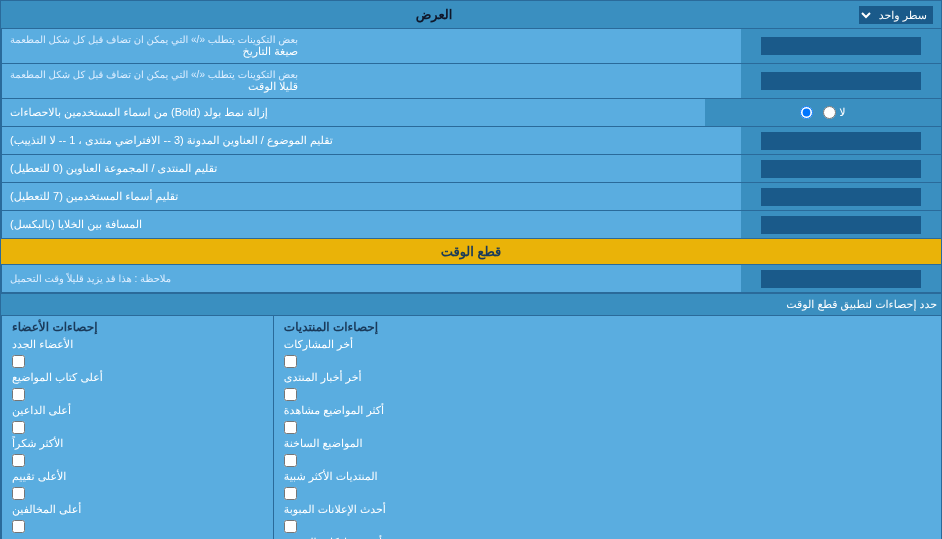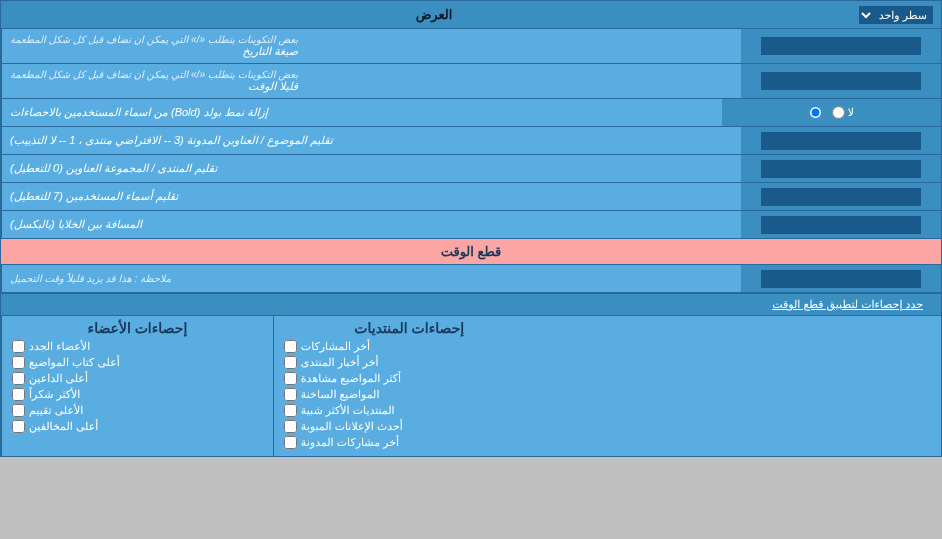--- a/index.html
+++ b/index.html
@@ -24,107 +24,106 @@
       flex: 1;
       background: #5aade0;
       color: #fff;
       padding: 5px 8px;
       text-align: right;
       display: flex;
       align-items: center;
       justify-content: flex-end;
       font-size: 11px;
       border-left: 1px solid #2a6a9a;
-      font-style: italic;
     }
     .row-input {
       width: 200px;
       background: #3a8fc0;
       display: flex;
       align-items: center;
       justify-content: center;
       padding: 3px 6px;
     }
     .row-input input[type="text"] {
       width: 160px;
       background: #1a5a8a;
       color: #fff;
       border: none;
       padding: 3px 6px;
       font-size: 11px;
       text-align: center;
     }
     .radio-container {
-      width: 219px;
+      width: 236px;
       background: #3a8fc0;
       display: flex;
       align-items: center;
       justify-content: center;
       gap: 10px;
       padding: 3px 6px;
     }
     .header-row {
       display: flex;
       align-items: center;
       justify-content: space-between;
       background: #3a8fc0;
       border-bottom: 1px solid #2a6a9a;
       padding: 3px 8px;
       min-height: 28px;
     }
     .section-title-row {
-      background: #fca5a5;
+      background: #eab308;
       color: #1a3a5a;
       text-align: center;
       font-weight: bold;
       font-size: 13px;
       padding: 5px;
       border-bottom: 1px solid #2a6a9a;
     }
     
     .bottom-section {
       background: #5aade0;
       border-top: 1px solid #2a6a9a;
     }
     .bottom-header {
       background: #3a8fc0;
       color: #fff;
       text-align: right;
-      padding: 4px 18px;
+      padding: 4px 4px;
       font-size: 11px;
       border-bottom: 1px solid #2a6a9a;
-      text-decoration: underline;
     }
     .checkbox-columns {
       display: flex;
       flex-direction: row-reverse;
     }
     .checkbox-col {
       flex: 1;
       padding: 4px 10px;
       border-left: 1px solid #2a6a9a;
     }
     .checkbox-col:last-child {
       border-left: none;
     }
     .col-header {
       color: #1a3a5a;
       font-weight: bold;
-      font-size: 14px;
+      font-size: 12px;
       margin-bottom: 4px;
-      text-align: center;
+      text-align: left;
     }
     .checkbox-item {
       display: flex;
       align-items: flex-end;
       justify-content: flex-end;
       gap: 4px;
       margin-bottom: 3px;
       color: #fff;
       font-size: 11px;
+      flex-direction: column;
     }
     .checkbox-item input[type="checkbox"] {
       margin: 0;
     }
     .select-wrapper {
       background: #1a5a8a;
       color: #fff;
       display: flex;
       align-items: center;
       gap: 4px;

